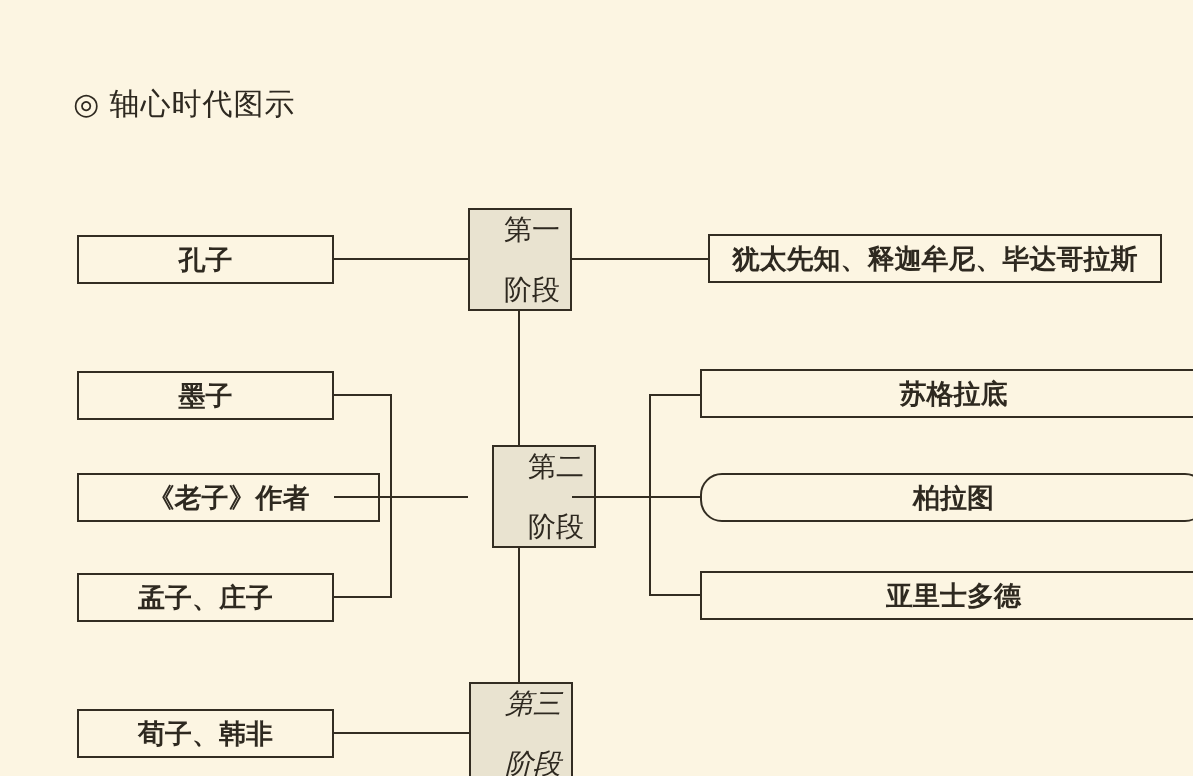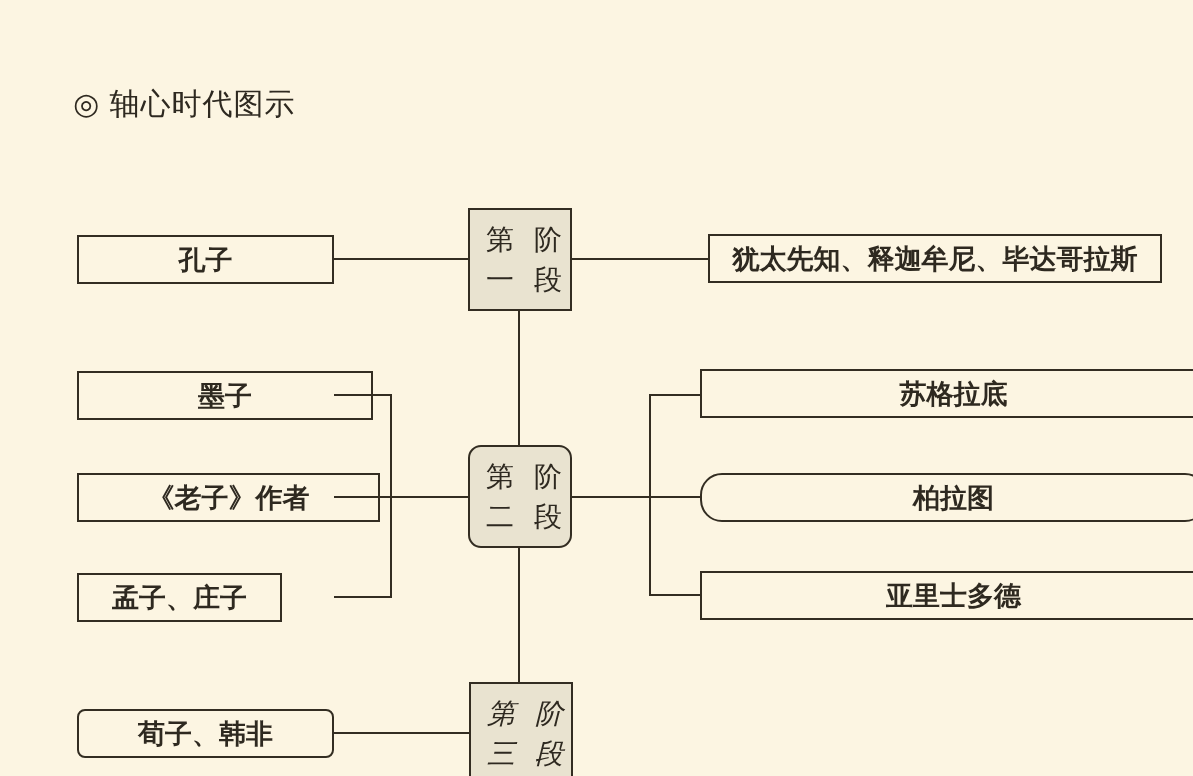--- a/index.html
+++ b/index.html
@@ -23,38 +23,38 @@
     position:absolute; height:49px;
     border:2px solid var(--line,#332d22);
     background:var(--box-bg,#fcf5e2);
     display:flex; align-items:center; justify-content:center;
     font-size:27px; white-space:nowrap;font-weight:bold;
   }
   .stage {
     position:absolute; width:104px; height:103px;
     border:2px solid var(--line,#332d22);
     background:var(--stage-bg,#e9e3d0);
-    display:flex; flex-direction:row; align-items:flex-start; justify-content:center;
+    display:flex; flex-direction:column; align-items:flex-end; justify-content:center;
     font-size:28px; line-height:40px;padding-left:8px;
   }
   .h { position:absolute; height:2px; background:var(--line,#332d22); }
   .v { position:absolute; width:2px;  background:var(--line,#332d22); }
 
   
   #box-kongzi   { left:37px;  top:195px; width:257px; }
-  #box-mozi     { left:37px;  top:331px; width:296px; }
+  #box-mozi     { left:37px;  top:331px; width:257px; }
   #box-laozi    { left:37px;  top:433px; width:303px; }
-  #box-mengzi   { left:37px;  top:533px; width:205px; }
-  #box-xunzi    { left:37px;  top:669px; width:257px;border-radius:8px; }
+  #box-mengzi   { left:37px;  top:533px; width:257px; }
+  #box-xunzi    { left:37px;  top:669px; width:257px; }
   #box-west1    { left:668px; top:194px; width:454px; }
   #box-socrates { left:660px; top:329px; width:507px; }
   #box-plato    { left:660px; top:433px; width:507px;border-radius:22px; }
   #box-aristotle{ left:660px; top:531px; width:507px; }
   #stage1 { left:428px; top:168px; }
-  #stage2 { left:428px; top:405px;border-radius:13px; }
+  #stage2 { left:452px; top:405px; }
   #stage3 { left:429px; top:642px;font-style:italic; }
 
   
   #c1  { left:294px; top:218px; width:134px; }   
   #c2  { left:532px; top:218px; width:136px; }   
   #c3  { left:478px; top:271px; height:134px; }  
   #c4  { left:294px; top:354px; width:58px; }    
   #c5  { left:294px; top:456px; width:134px; }   
   #c6  { left:294px; top:556px; width:58px; }    
   #c7  { left:350px; top:354px; height:204px; }  

